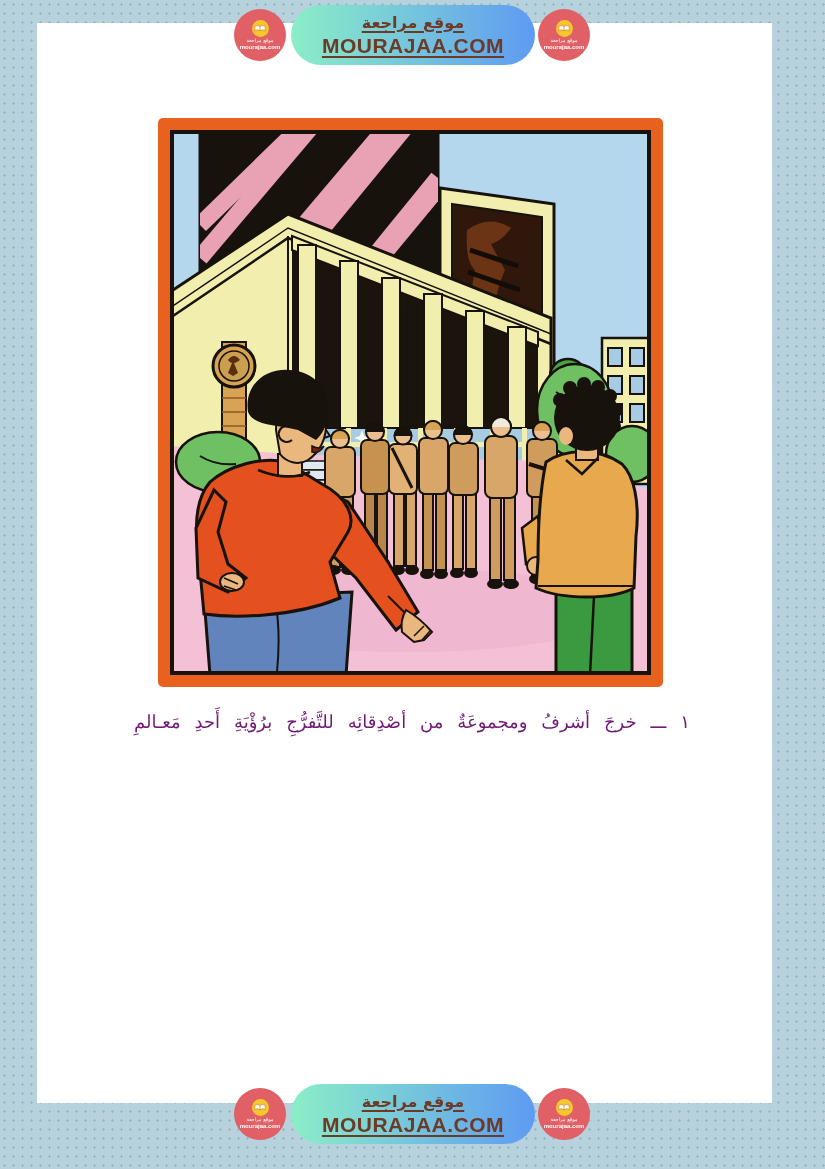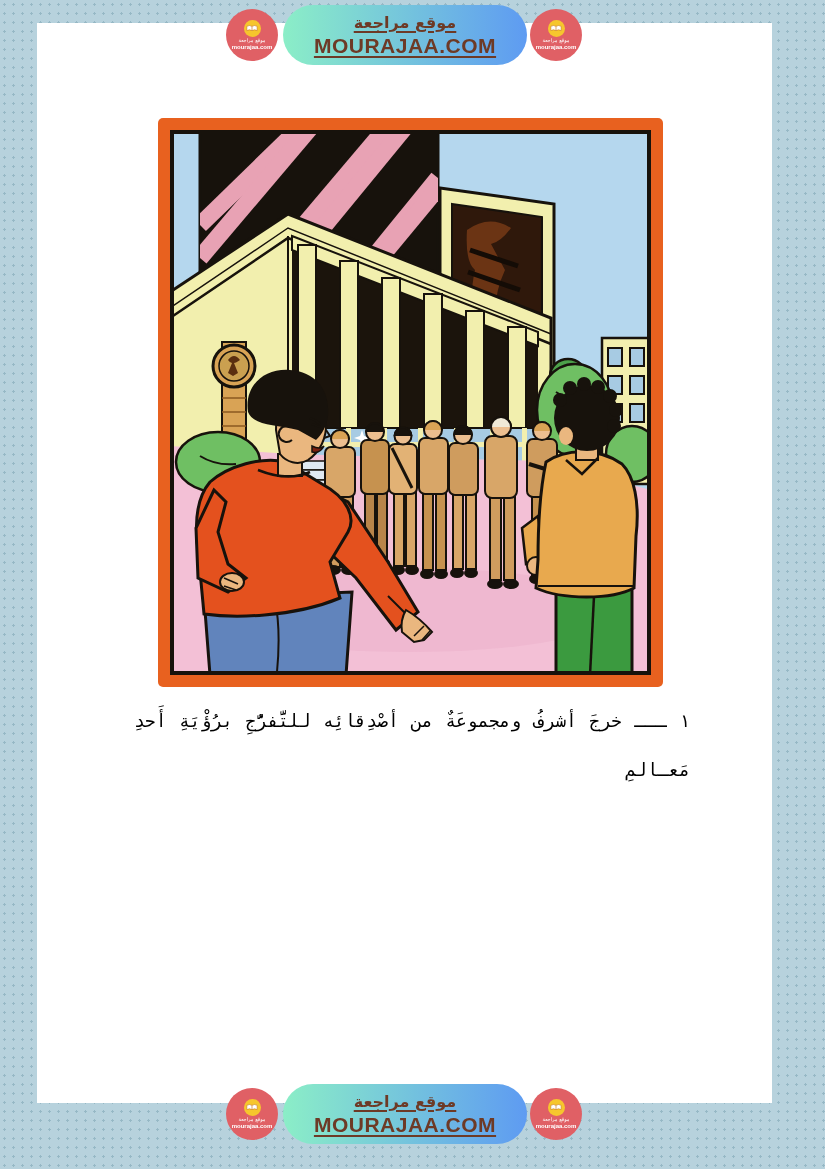--- a/index.html
+++ b/index.html
@@ -6,21 +6,21 @@
   body{
     width:825px;height:1169px;position:relative;overflow:hidden;
     background-color:var(--bg,#b7d2dd);
     background-image:radial-gradient(circle, rgba(118,158,174,.5) 1px, transparent 1.3px);
     background-size:9px 9px;
     font-family:"Liberation Sans",sans-serif;
   }
   .paper{position:absolute;left:37px;top:23px;width:735px;height:1080px;background:var(--paper,#fff);}
 
   
-  .banner{position:absolute;left:0;width:661px;height:70px;}
+  .banner{position:absolute;left:8px;width:661px;height:70px;}
   .banner.top{top:0;}
   .banner.bottom{top:1079px;}
   .pill{
     position:absolute;left:283px;top:5px;width:244px;height:60px;border-radius:30px;
     background:linear-gradient(90deg,var(--pill-a,#8beec7),var(--pill-b,#5e9bf2));
     display:flex;flex-direction:column;align-items:center;justify-content:center;gap:1px;
   }
   .pill-ar{
     font-family:"DejaVu Sans",sans-serif;font-weight:700;font-size:16px;line-height:20px;
     color:var(--ink,#6d3a26);text-decoration:underline;text-underline-offset:3px;text-decoration-thickness:2px;
@@ -57,21 +57,21 @@
   .f-jeans{fill:var(--jeans,#6184bc);}
   .f-jacket{fill:var(--jacket,#e8a94e);}
   .f-pants{fill:var(--pants,#3b9a3f);}
   .f-tree{fill:var(--tree,#6fbf63);}
   .f-khaki{fill:var(--khaki,#d8a668);}
   .s-tower{stroke:var(--tower,#e8a2b4);}
 
   
   .caption{
     position:absolute;left:134px;top:698px;width:556px;direction:rtl;
-    font-family:Liberation Mono, monospace;font-size:18px;color:#000000;
+    font-family:Liberation Sans, sans-serif;font-size:18px;color:#701a75;
   }
   .cap-line{display:block;text-align:justify;text-align-last:justify;line-height:49px;}
 </style>
 </head>
 <body>
 
 <div class="paper"></div>
 
 <div class="banner top">
   <div class="badge left">

